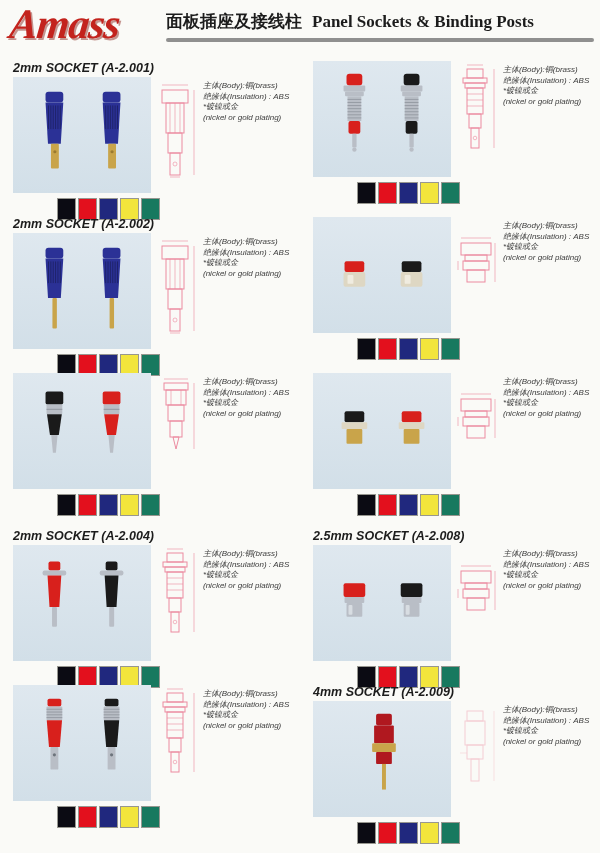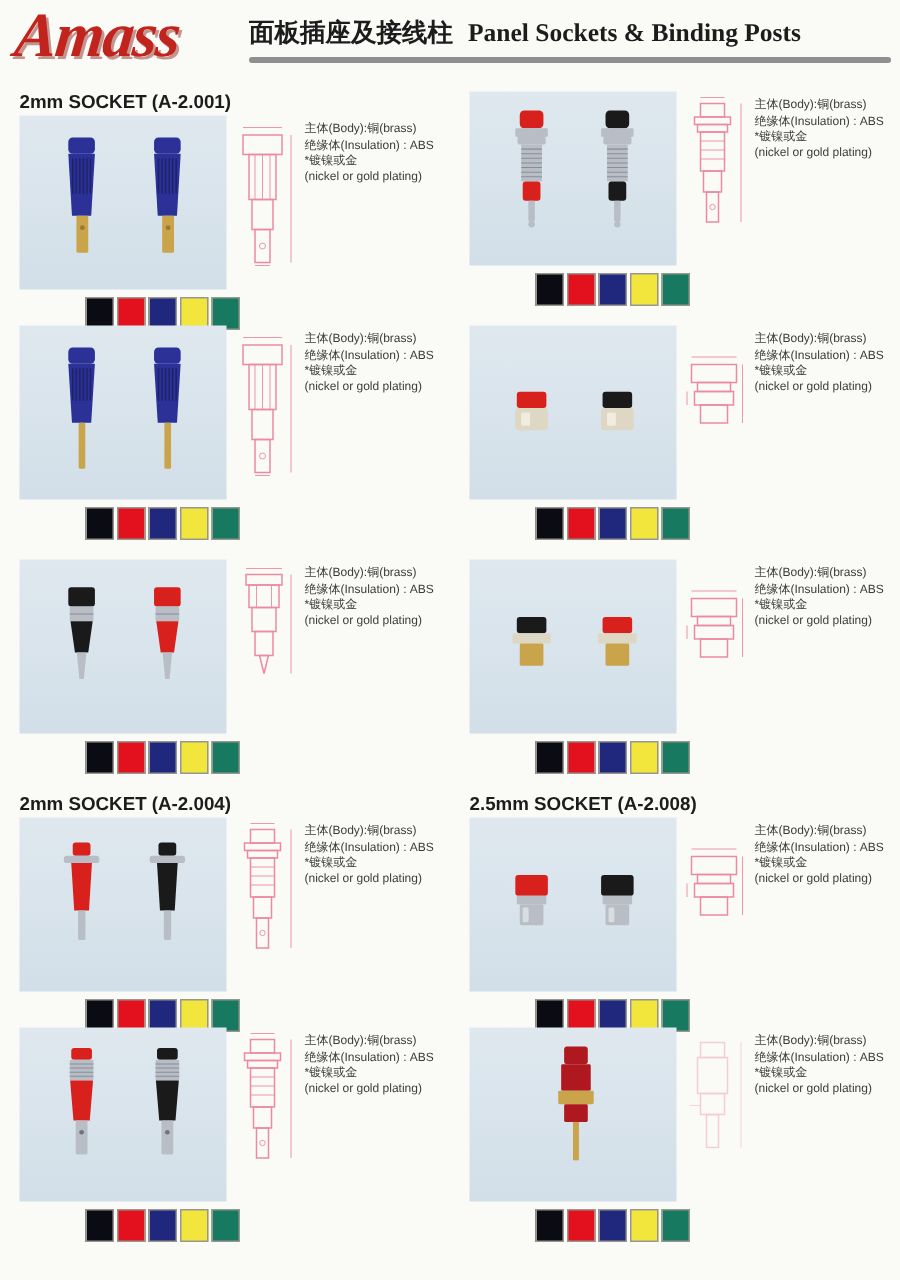--- a/index.html
+++ b/index.html
@@ -15,21 +15,21 @@
         transform:skewX(-6deg);
         text-shadow:2px 2px 0 rgba(130,25,15,.45);}
   .titles{position:absolute;left:166px;top:10px;width:428px;font-family:Liberation Serif, serif;}
   .title-row{white-space:nowrap;}
   .t-cn{font-weight:bold;font-size:17px;}
   .t-en{font-weight:bold;font-size:17px;margin-left:6px;}
   .rule{height:4px;background:#8f8f8f;margin-top:5px;border-radius:2px;}
 
   
   .grid{display:grid;grid-template-columns:300px 300px;}
-  section.product{height:156px;box-sizing:border-box;padding:3px 0 0 13px;}
+  section.product{height:156px;box-sizing:border-box;padding:3px 0 0 13px;font-style:italic;}
   .p-title{margin:0 0 2px 0;font-size:12.5px;font-weight:bold;}
   .p-row{display:flex;height:118px;}
   .photo{width:138px;height:116px;flex:none;
          background:linear-gradient(#dfe8ef,#d2dfe8);}
   .drawing{width:46px;height:116px;flex:none;margin-left:3px;}
   .spec{flex:1;margin-left:3px;padding-top:4px;
         font-size:8px;line-height:10.5px;color:#3c3c3c;}
   .spec-line{white-space:nowrap;overflow:hidden;}
   .swatches{display:flex;gap:2px;margin:3px 0 0 44px;}
   .sw{width:19px;height:22px;border:1px solid #979790;box-sizing:border-box;}
@@ -167,20 +167,21 @@
     <div class="swatches">
           <div class="sw" style="background: rgb(11, 11, 19);"></div>
           <div class="sw" style="background: rgb(227, 16, 29);"></div>
           <div class="sw" style="background: rgb(32, 40, 126);"></div>
           <div class="sw" style="background: rgb(242, 229, 60);"></div>
           <div class="sw" style="background: rgb(23, 121, 95);"></div>
         </div>
   </section>
 
   <section class="product">
+    <h3 class="p-title">2mm SOCKET  (A-2.002)</h3>
     <div class="p-row">
       <div class="photo"><svg viewBox="0 0 140 112" width="100%" height="100%" preserveAspectRatio="xMidYMid meet">
               <g transform="translate(22,6)">
                 <rect x="11" y="6" width="18" height="11" rx="3" fill="#2b3196"></rect>
                 <polygon points="11,17 29,17 26.5,57 13.5,57" fill="#2b3196"></polygon>
                 <line x1="14" y1="20" x2="14" y2="42" stroke="rgba(0,0,0,0.3)" stroke-width="1"></line>
                 <line x1="16.4" y1="20" x2="16.4" y2="42" stroke="rgba(0,0,0,0.3)" stroke-width="1"></line>
                 <line x1="18.8" y1="20" x2="18.8" y2="42" stroke="rgba(0,0,0,0.3)" stroke-width="1"></line>
                 <line x1="21.2" y1="20" x2="21.2" y2="42" stroke="rgba(0,0,0,0.3)" stroke-width="1"></line>
                 <line x1="23.6" y1="20" x2="23.6" y2="42" stroke="rgba(0,0,0,0.3)" stroke-width="1"></line>
@@ -490,20 +491,21 @@
     <div class="swatches">
           <div class="sw" style="background: rgb(11, 11, 19);"></div>
           <div class="sw" style="background: rgb(227, 16, 29);"></div>
           <div class="sw" style="background: rgb(32, 40, 126);"></div>
           <div class="sw" style="background: rgb(242, 229, 60);"></div>
           <div class="sw" style="background: rgb(23, 121, 95);"></div>
         </div>
   </section>
 
   <section class="product">
+    <h3 class="p-title">4mm SOCKET  (A-2.009)</h3>
     <div class="p-row">
       <div class="photo"><svg viewBox="0 0 140 112" width="100%" height="100%" preserveAspectRatio="xMidYMid meet">
               <g transform="translate(52,4)">
                 <rect x="12" y="6" width="16" height="12" rx="2" fill="#b0181f"></rect>
                 <rect x="10" y="18" width="20" height="18" rx="1" fill="#b0181f"></rect>
                 <rect x="8" y="36" width="24" height="9" rx="1" fill="#c9a44a"></rect>
                 <rect x="12" y="45" width="16" height="12" rx="1" fill="#b0181f"></rect>
                 <rect x="18" y="57" width="4" height="26" rx="0" fill="#c9a44a"></rect>
               </g>
             </svg></div>

